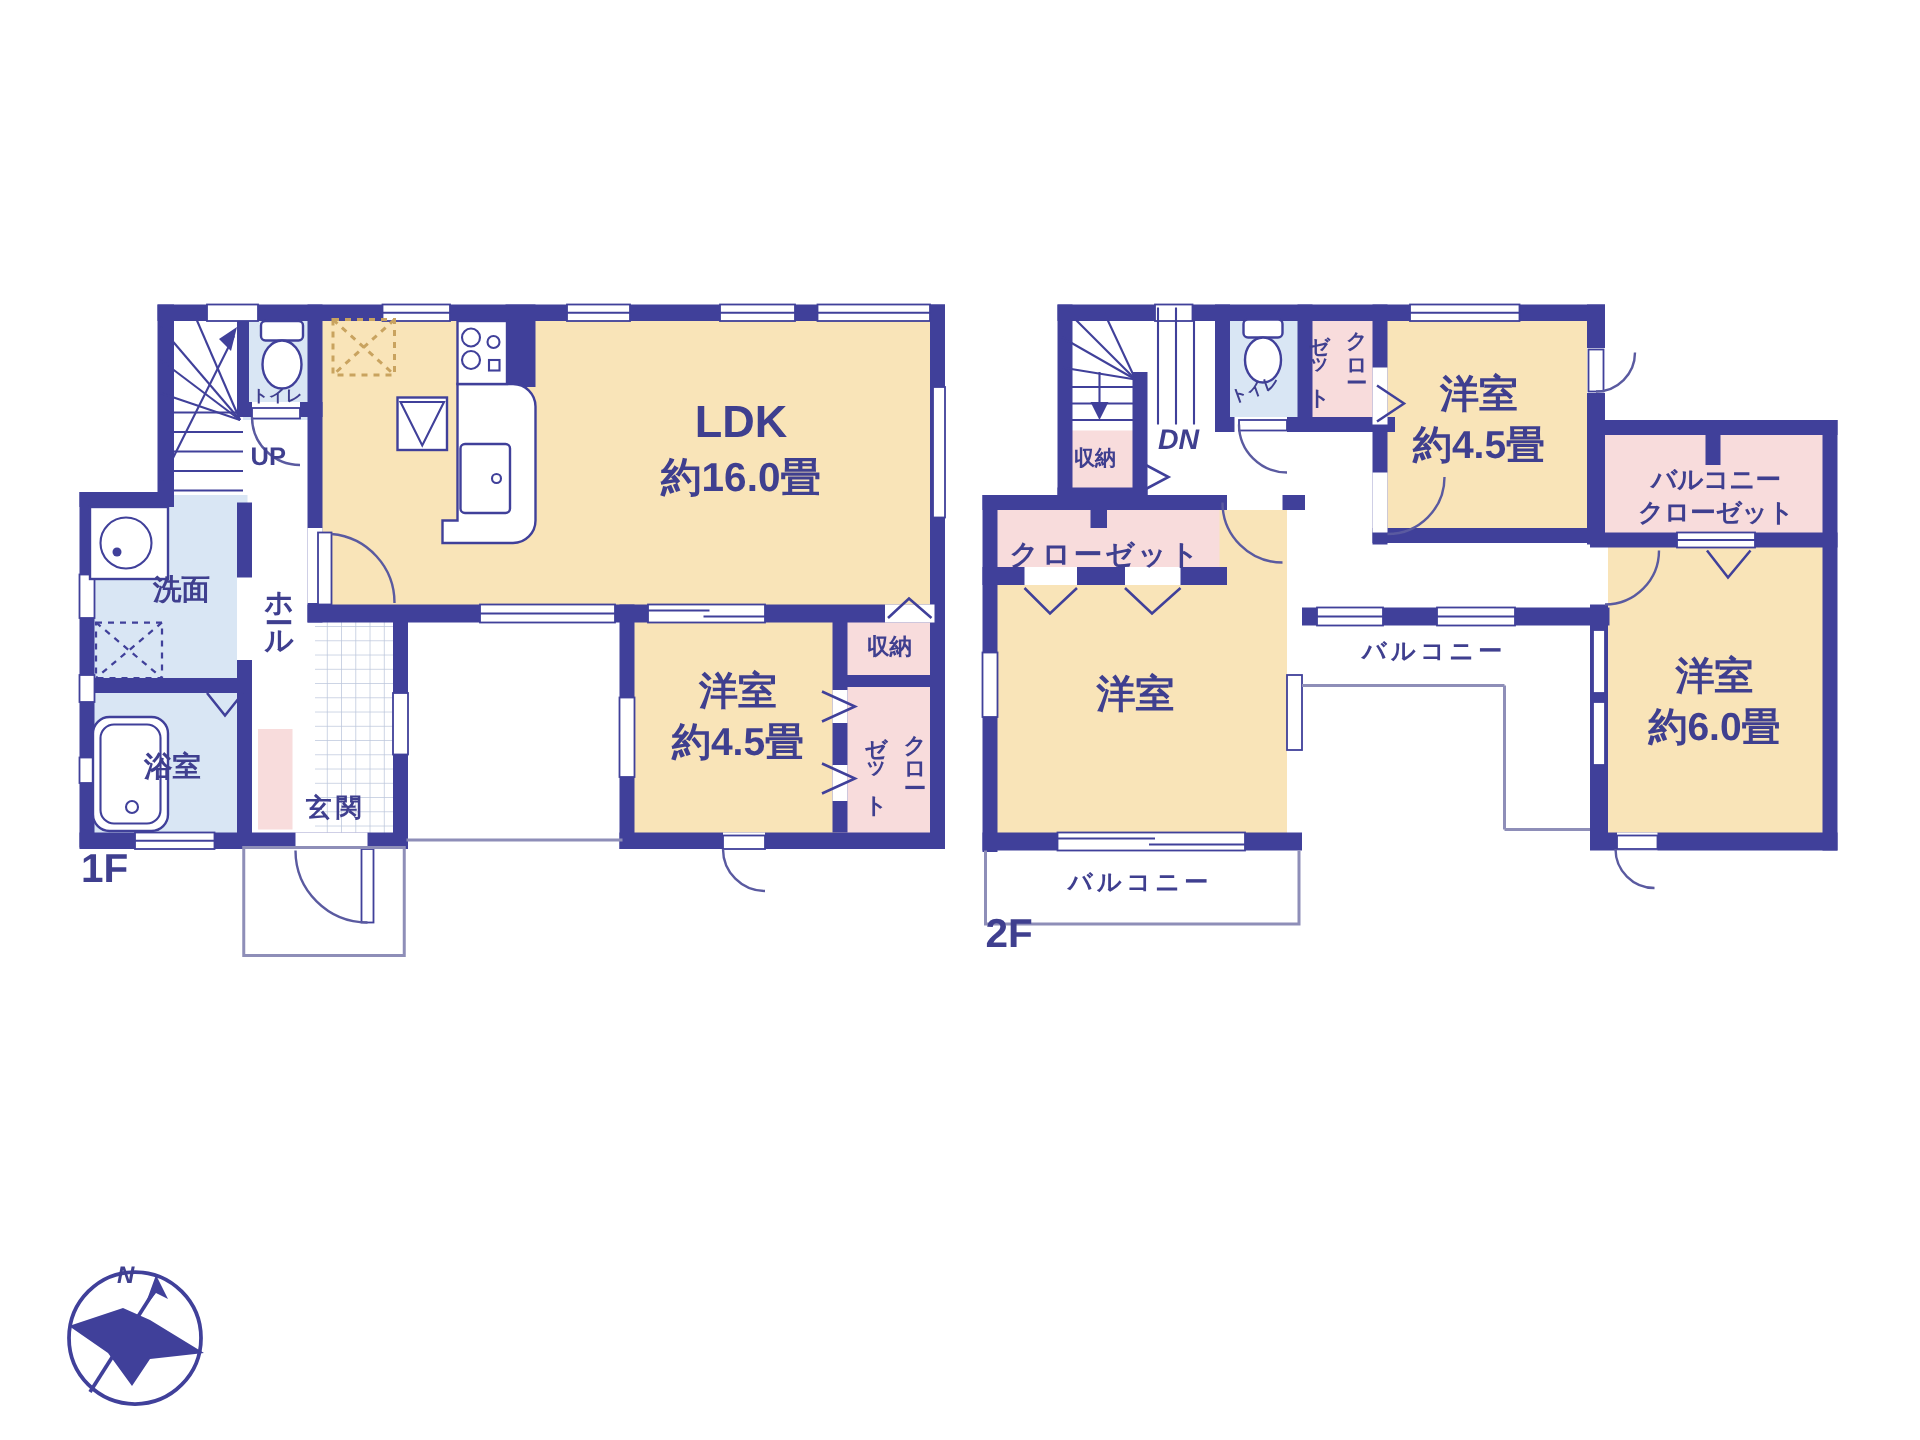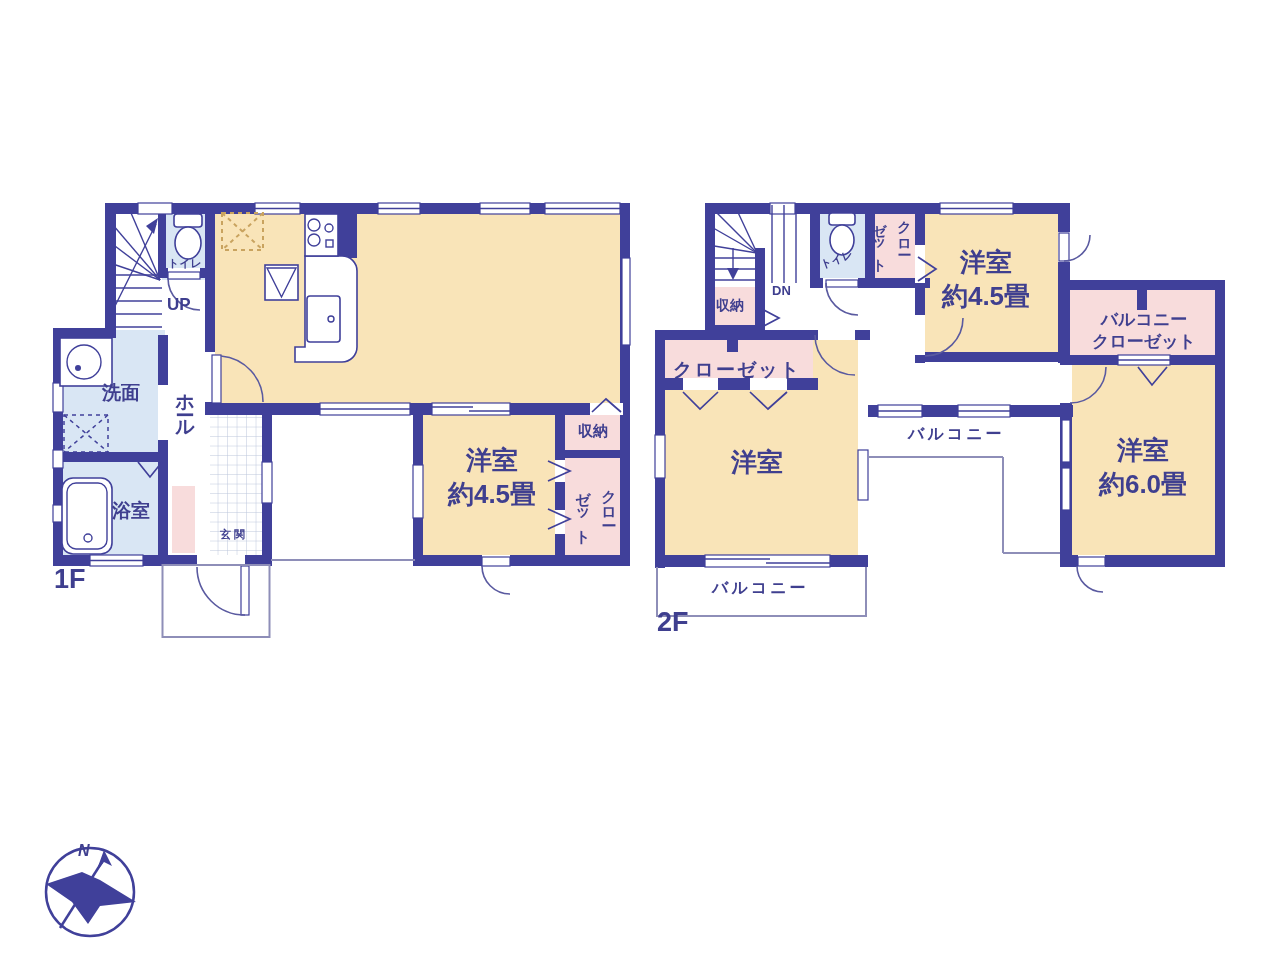--- a/index.html
+++ b/index.html
@@ -285,29 +285,31 @@
 
   <g>
     <circle cx="90" cy="892" r="44" stroke="#40409A" stroke-width="2.5" fill="none"></circle>
     <line x1="60" y1="928" x2="102" y2="862" stroke="#40409A" stroke-width="2.5"></line>
     <polygon points="96,872 104,850 112,866 104,862" fill="#40409A"></polygon>
     <path d="M46,884 L82,872 L100,880 L136,902 L100,906 L88,924 L72,902 Z" fill="#40409A"></path>
   </g>
 </svg>
 
 <div class="rl" style="left:394px;top:262px;width:200px;">
+  <div style="font-size:30px;">LDK</div>
+  <div style="font-size:27px;">約16.0畳</div>
 </div>
 <div class="rl" style="left:392px;top:444px;width:200px;">
   <div style="font-size:26px;">洋室</div>
   <div style="font-size:26px;">約4.5畳</div>
 </div>
 <div class="lbl" style="left:102px;top:380px;font-size:19px;">洗面</div>
-<div class="lbl" style="left:112px;top:498px;font-size:19px;">浴室</div>
+<div class="lbl" style="left:96px;top:498px;font-size:19px;">浴室</div>
 <div class="lbl vtext" style="left:172px;top:381px;font-size:19px;height:72px;">ホール</div>
-<div class="lbl" style="left:220px;top:527px;font-size:11px;letter-spacing:3px;">玄関</div>
+<div class="lbl" style="left:204px;top:527px;font-size:17px;letter-spacing:3px;">玄関</div>
 <div class="lbl" style="left:168px;top:256px;font-size:11px;">トイレ</div>
 <div class="lbl" style="left:167px;top:295px;font-size:17px;text-align:center;">UP</div>
 <div class="lbl" style="left:578px;top:422px;font-size:15px;">収納</div>
 <div class="lbl vtext" style="left:599px;top:479px;font-size:15px;height:62px;">クロー</div>
 <div class="lbl vtext" style="left:573px;top:481px;font-size:15px;height:58px;">ゼット</div>
 <div class="lbl" style="left:54px;top:564px;font-size:27px;font-weight:700;">1F</div>
 
 <div class="rl" style="left:888px;top:246px;width:196px;">
   <div style="font-size:26px;">洋室</div>
   <div style="font-size:26px;">約4.5畳</div>
@@ -320,20 +322,20 @@
   <div style="font-size:26px;">約6.0畳</div>
 </div>
 <div class="rl" style="left:1066px;top:309px;width:156px;">
   <div style="font-size:17px;">バルコニー</div>
   <div style="font-size:17px;">クローゼット</div>
 </div>
 <div class="lbl" style="left:673px;top:357px;font-size:19px;letter-spacing:2px;">クローゼット</div>
 <div class="lbl" style="left:908px;top:424px;font-size:16px;letter-spacing:3px;">バルコニー</div>
 <div class="lbl" style="left:712px;top:578px;font-size:16px;letter-spacing:3px;">バルコニー</div>
 <div class="lbl" style="left:820px;top:252px;font-size:11px;transform:rotate(-20deg);">トイレ</div>
-<div class="lbl" style="left:772px;top:283px;font-size:13px;">DN</div>
+<div class="lbl" style="left:772px;top:283px;font-size:19px;font-style:italic;">DN</div>
 <div class="lbl" style="left:716px;top:297px;font-size:14px;">収納</div>
 <div class="lbl vtext" style="left:896px;top:211px;font-size:14px;height:64px;">クロー</div>
 <div class="lbl vtext" style="left:871px;top:213px;font-size:14px;height:60px;">ゼット</div>
 <div class="lbl" style="left:657px;top:607px;font-size:27px;font-weight:700;">2F</div>
 
 <div class="lbl" style="left:78px;top:842px;font-size:16px;font-style:italic;font-weight:700;">N</div>
 </div>
 
 </body></html>

